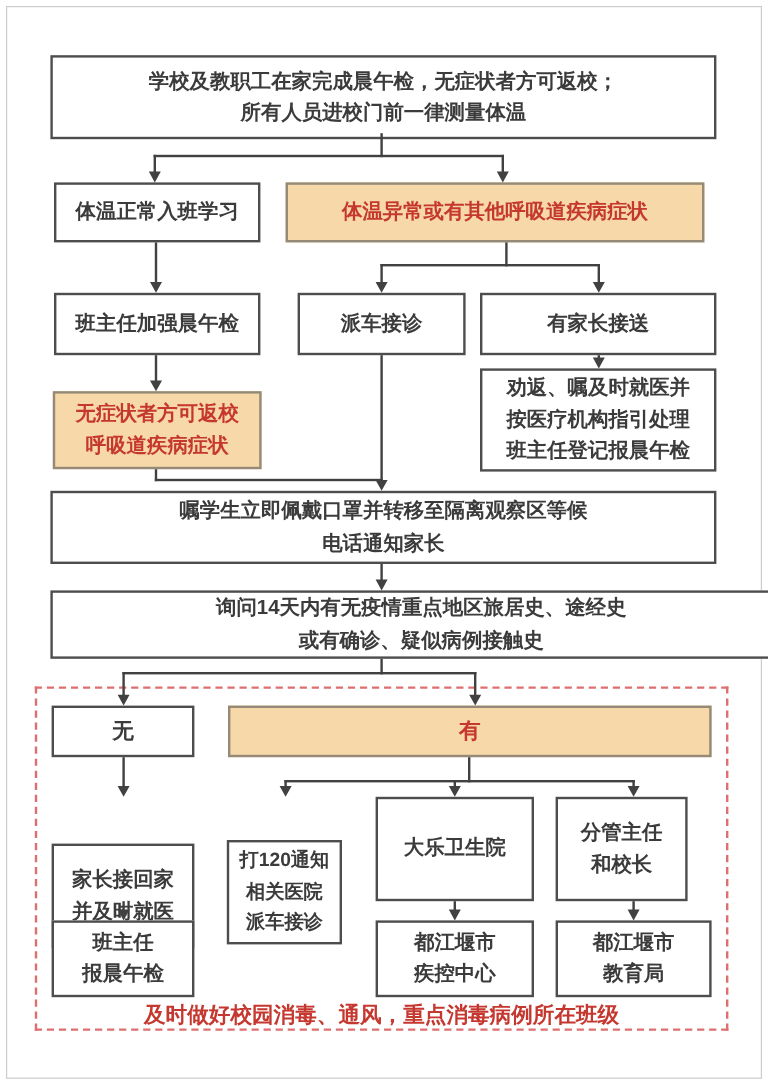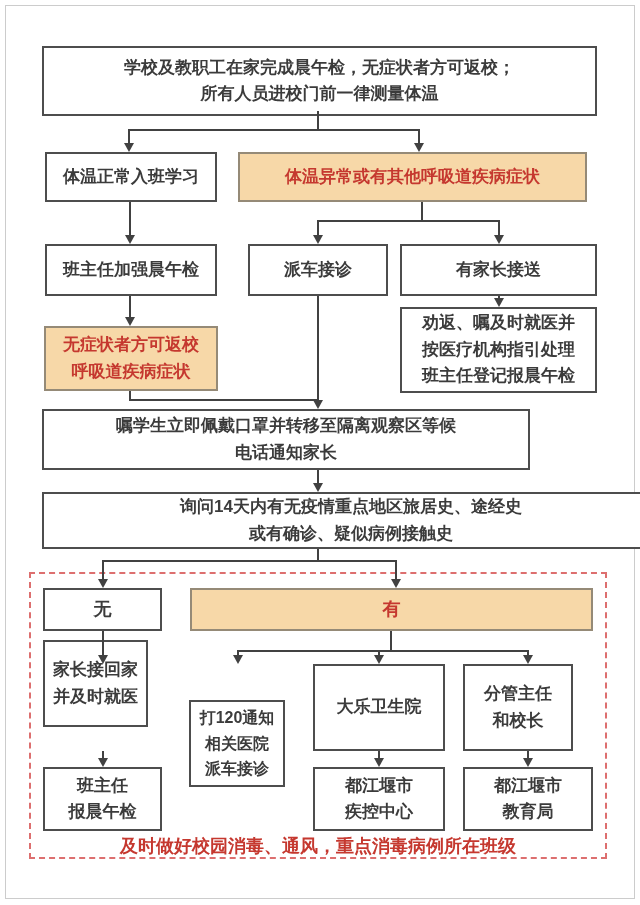--- a/index.html
+++ b/index.html
@@ -66,33 +66,33 @@
 
   <div class="node" style="left:400px;top:244px;width:197px;height:52px;">有家长接送</div>
 
   <div class="node hl" style="left:44px;top:326px;width:174px;height:65px;">无症状者方可返校
 呼吸道疾病症状</div>
 
   <div class="node" style="left:400px;top:307px;width:197px;height:86px;">劝返、嘱及时就医并
 按医疗机构指引处理
 班主任登记报晨午检</div>
 
-  <div class="node" style="left:42px;top:409px;width:488px;height:61px;">嘱学生立即佩戴口罩并转移至隔离观察区等候
+  <div class="node" style="left:42px;top:409px;width:555px;height:61px;">嘱学生立即佩戴口罩并转移至隔离观察区等候
 电话通知家长</div>
 
   <div class="node" style="left:42px;top:492px;width:618px;height:57px;">询问14天内有无疫情重点地区旅居史、途经史
 或有确诊、疑似病例接触史</div>
 
   <div class="region" style="left:29px;top:572px;width:578px;height:287px;"></div>
 
   <div class="node big" style="left:43px;top:588px;width:119px;height:43px;">无</div>
 
   <div class="node hl big" style="left:190px;top:588px;width:403px;height:43px;">有</div>
 
-  <div class="node" style="left:43px;top:640px;width:105px;height:87px;">家长接回家
+  <div class="node" style="left:43px;top:703px;width:119px;height:87px;">家长接回家
 并及时就医</div>
 
   <div class="node small" style="left:189px;top:664px;width:96px;height:87px;">打120通知
 相关医院
 派车接诊</div>
 
   <div class="node" style="left:313px;top:664px;width:132px;height:87px;">大乐卫生院</div>
 
   <div class="node" style="left:463px;top:664px;width:110px;height:87px;">分管主任
 和校长</div>

